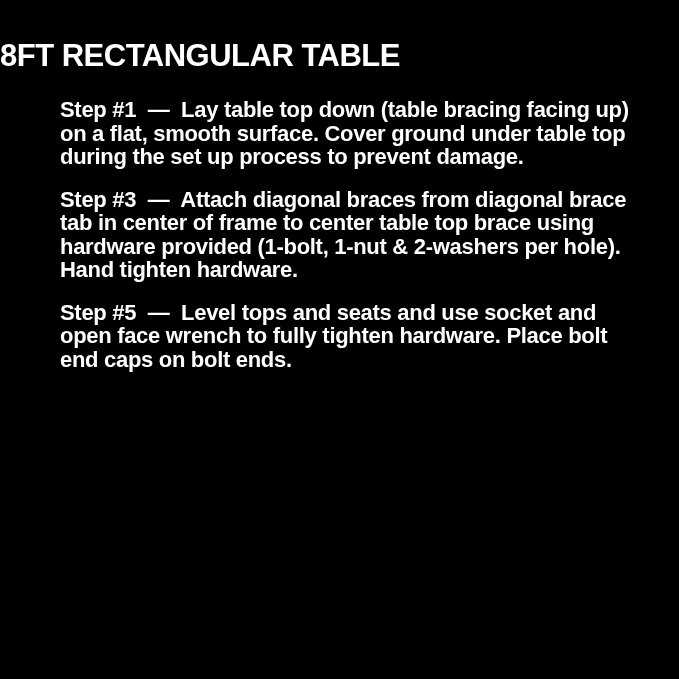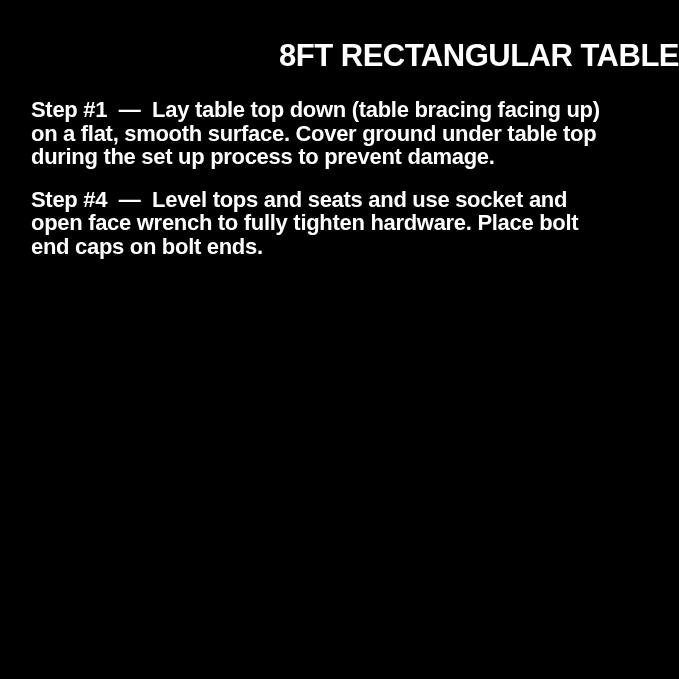--- a/index.html
+++ b/index.html
@@ -20,51 +20,55 @@
     width: 679px;
     height: 679px;
     box-sizing: border-box;
   }
   .title {
     margin: 0;
     padding-top: 37px;
     font-size: 31px;
     line-height: 38px;
     letter-spacing: -0.5px;
-    text-align: right;
+    text-align: left;
     font-weight: bold;
   }
   .subtitle {
     margin: 5px 0 0 0;
     font-size: 25px;
     line-height: 30px;
     letter-spacing: -0.2px;
     text-align: center;
     font-weight: bold;
   }
   .steps {
     margin-top: 23px;
-    padding: 0 28px 0 31px;
+    padding: 0 28px 0 60px;
   }
   .step {
     margin: 0 0 19px 0;
     font-size: 22px;
     line-height: 23.5px;
     letter-spacing: -0.3px;
     white-space: pre-wrap;
     font-weight: bold;
   }
 </style>
 </head>
 <body style="background: rgb(0, 0, 0); color: rgb(255, 255, 255);">
 
 <div class="sheet">
   <h1 class="title">8FT RECTANGULAR TABLE</h1>
 
   <div class="steps">
     <p class="step">Step #1  —  Lay table top down (table bracing facing up)
 on a flat, smooth surface. Cover ground under table top
 during the set up process to prevent damage.</p>
-    <p class="step">Step #4  —  Level tops and seats and use socket and
+    <p class="step">Step #3  —  Attach diagonal braces from diagonal brace
+tab in center of frame to center table top brace using
+hardware provided (1-bolt, 1-nut &amp; 2-washers per hole).
+Hand tighten hardware.</p>
+    <p class="step">Step #5  —  Level tops and seats and use socket and
 open face wrench to fully tighten hardware. Place bolt
 end caps on bolt ends.</p>
   </div>
 </div>
 
 </body></html>

